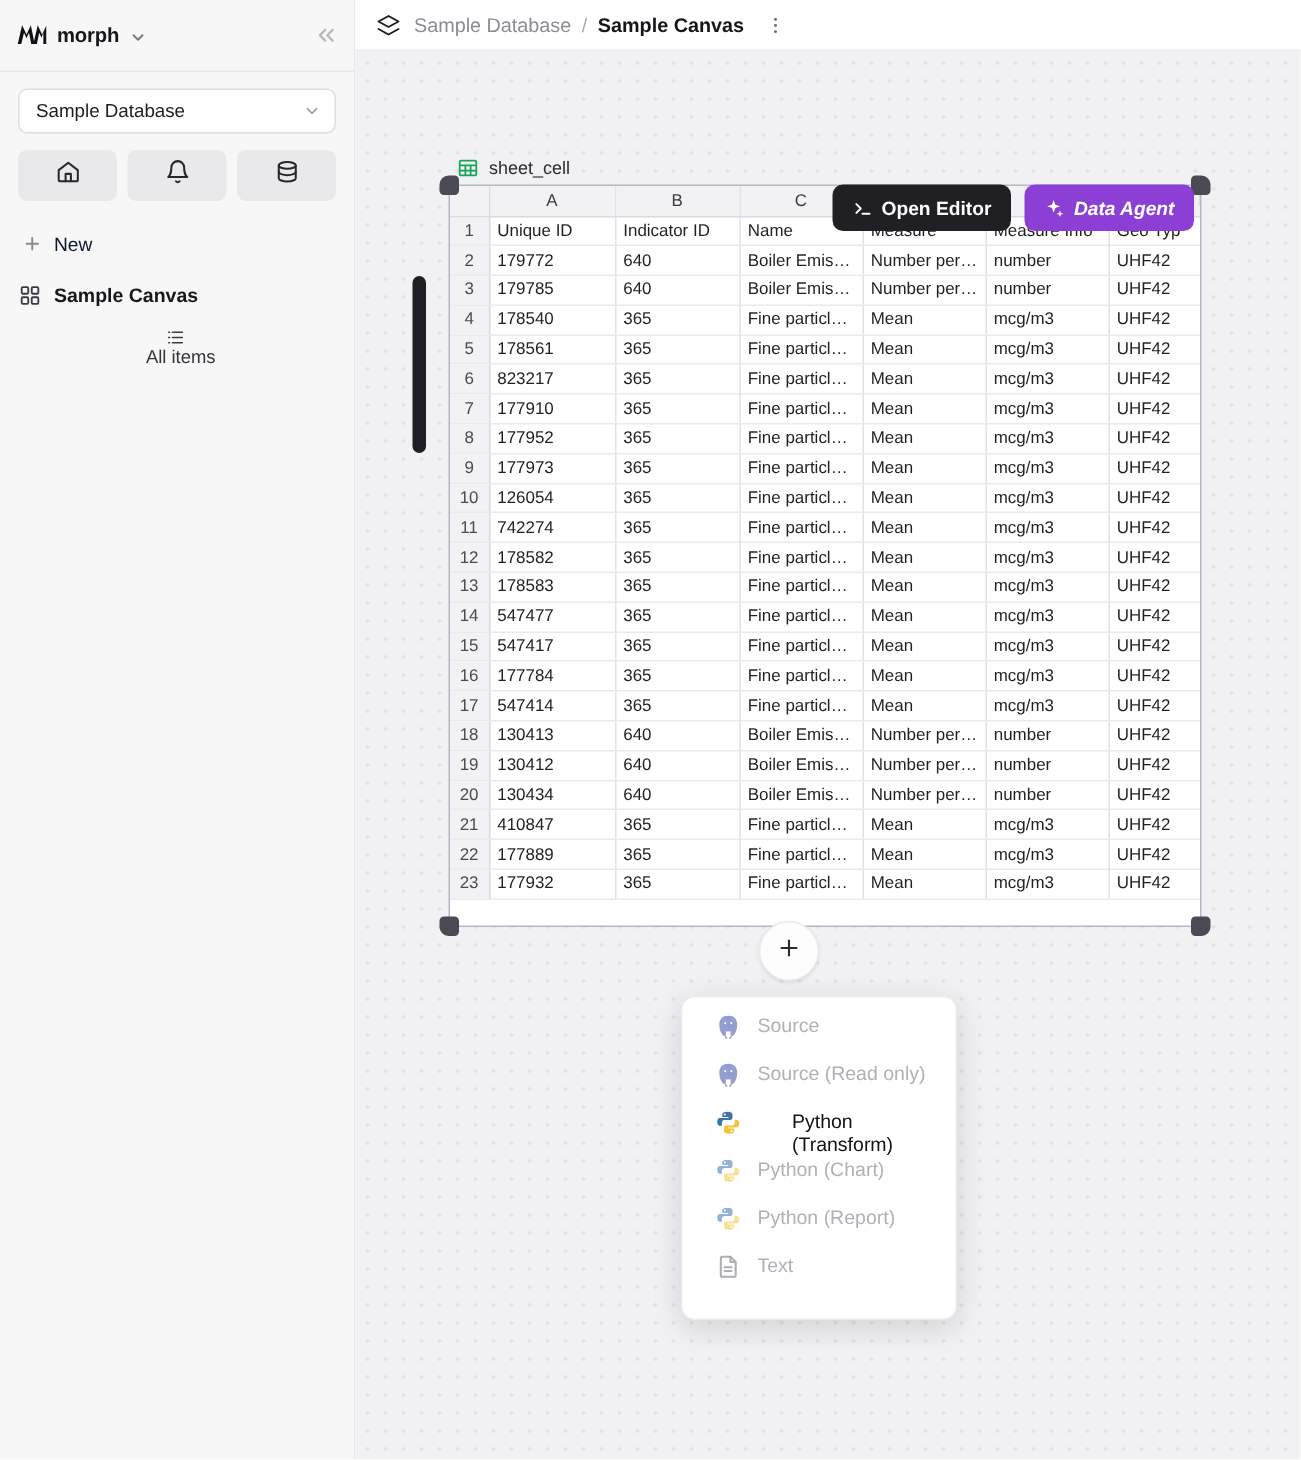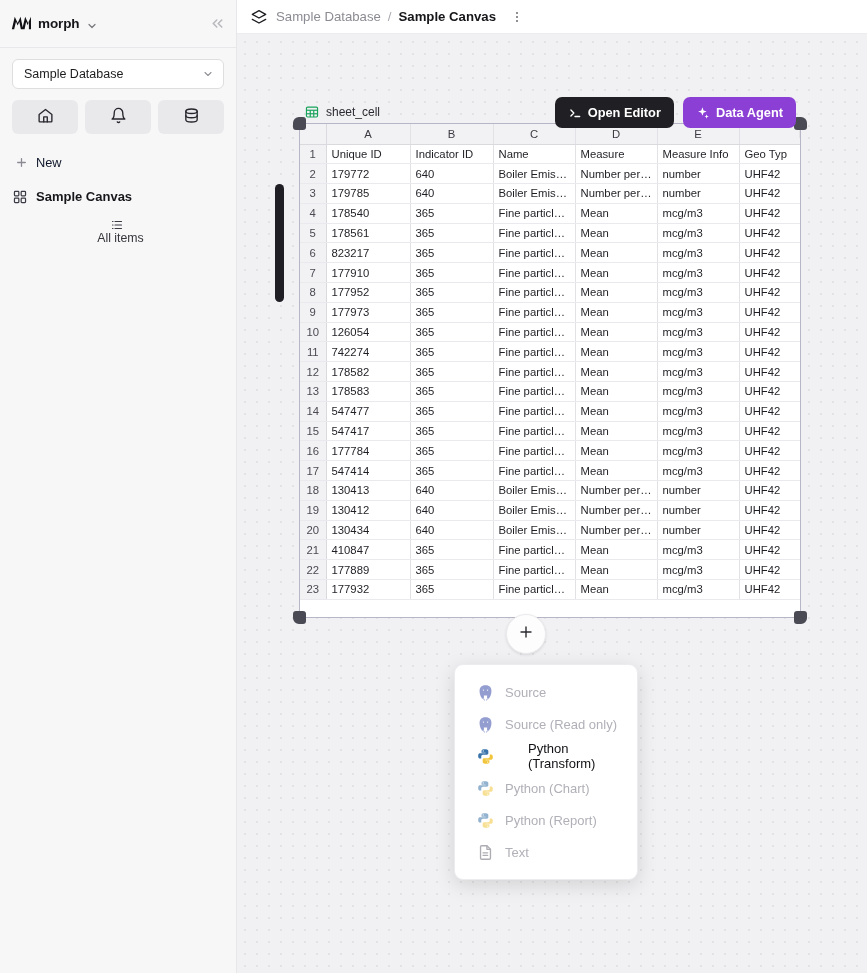--- a/index.html
+++ b/index.html
@@ -112,23 +112,24 @@
   .toolbtns {
     position: absolute; top: 63px; right: 71px;
     display: flex; gap: 9px; z-index: 40;
   }
   .btn {
     height: 31px; border-radius: 7px;
     display: flex; align-items: center;
     padding: 0 13px; cursor: pointer;
     font-size: 12.8px; font-weight: bold; color: #fff;
     border: none;
+    margin-top: 26px;
   }
   .btn-dark { background: #202024; }
-  .btn-purple { background: #8b3fd4; }
+  .btn-purple { background: #8b3fd4; font-style: italic; }
   .btn svg { width: 14px; height: 14px; margin-right: 6px; }
 
   
   .widget-wrap { position: absolute; left: 62px; top: 71px; }
   .sheet-label {
     display: flex; align-items: center;
     margin-bottom: 4px; padding-left: 6px;
     font-size: 12px; color: #2b2b31;
   }
   .sheet-label .sicon { width: 14px; height: 14px; margin-right: 7px; }
@@ -197,21 +198,21 @@
   
   .menu {
     position: absolute; left: 217px; top: 630px;
     width: 184px;
     background: #fff; border-radius: 9px;
     border: 1px solid #ececf0;
     box-shadow: 0 5px 20px rgba(0,0,0,.13);
     padding: 11px 0; z-index: 50;
   }
   .menu-item {
-    display: flex; align-items: center;
+    display: flex; align-items: flex-start;
     height: 32px; padding: 0 0 0 22px;
     font-size: 13px; cursor: pointer;
   }
   .menu-item .mi-ico { width: 17px; height: 17px; margin-right: 11px; flex: 0 0 17px; display:flex; align-items:center; justify-content:center; }
   .menu-item.disabled { color: #b0b0b8; cursor: default; }
   .menu-item.enabled { color: #121216; gap: 23px; }
   .menu-item.disabled .mi-ico { opacity: .55; }
 </style>
 </head>
 <body>

